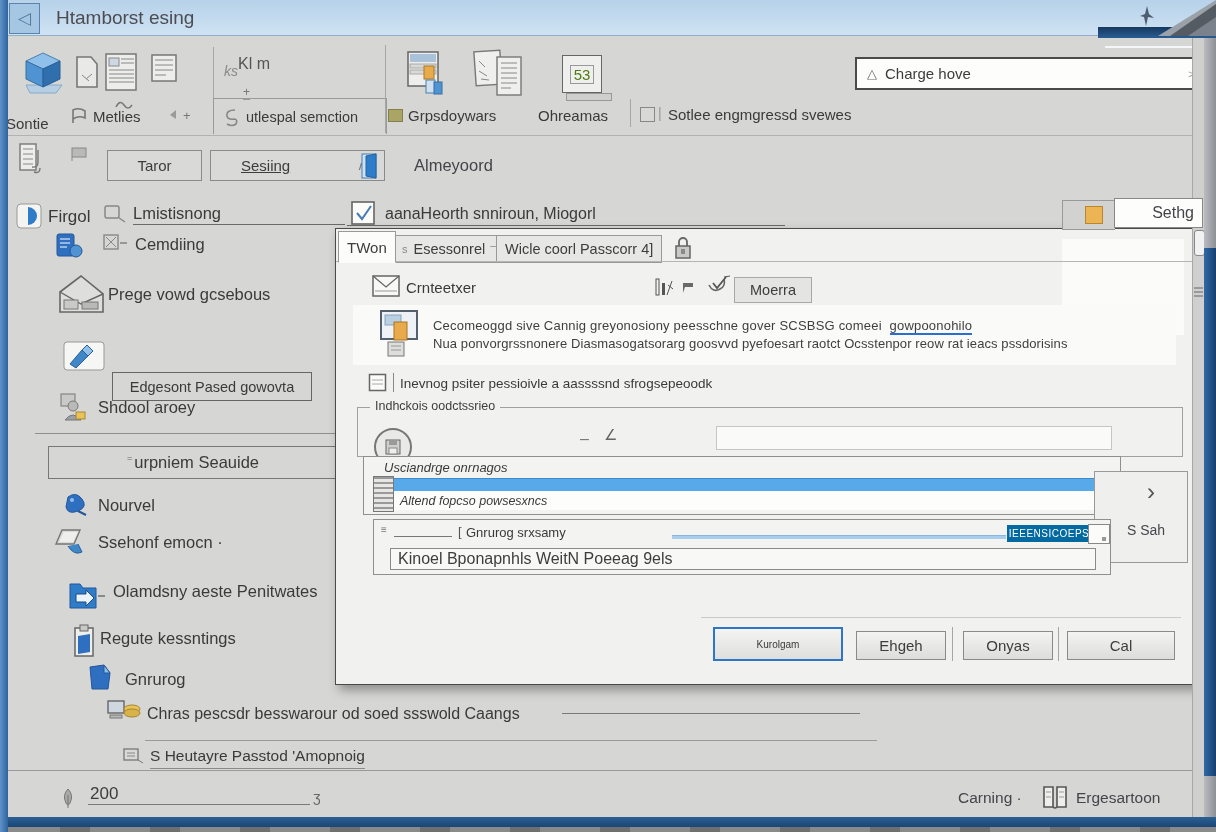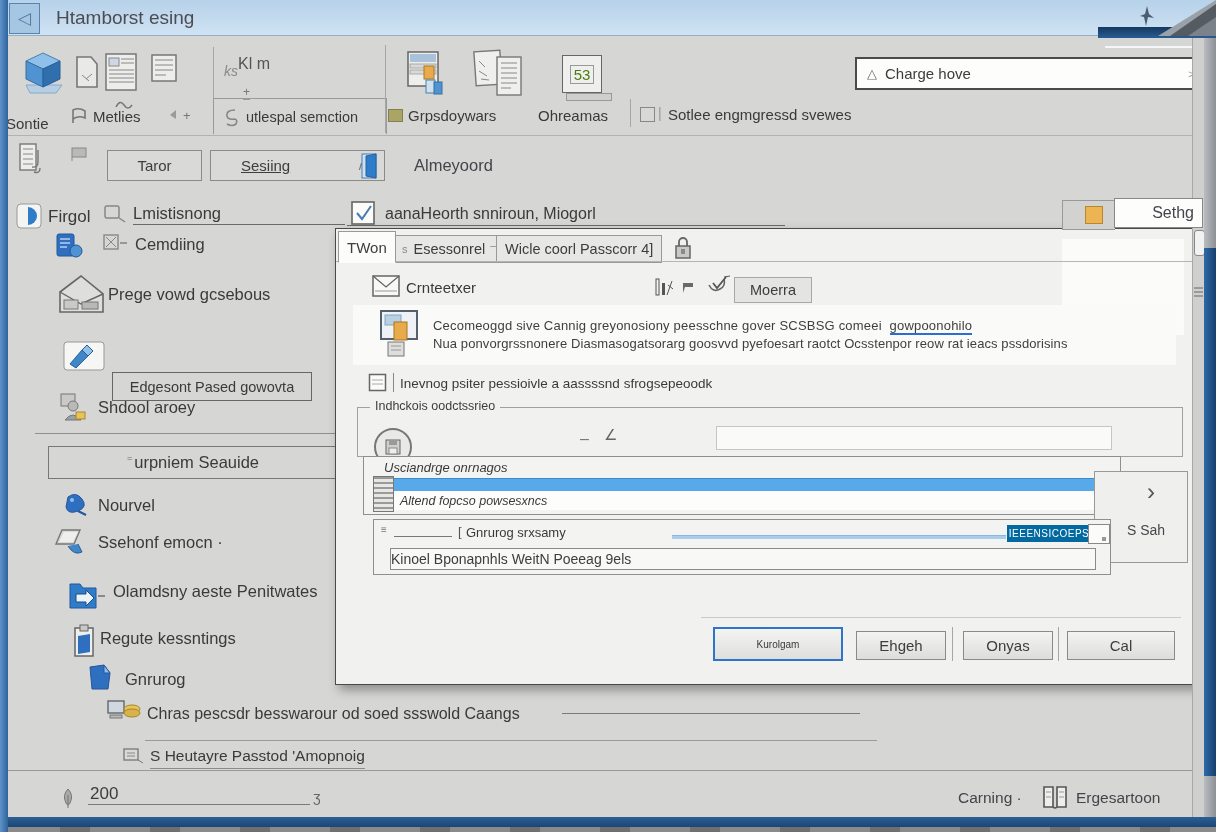--- a/index.html
+++ b/index.html
@@ -416,21 +416,21 @@
       <span class="abs txt" style="left:84px;top:4px;font-size:13px;color:#555;">[</span>
       <span class="abs txt" style="left:92px;top:5px;font-size:13px;">Gnrurog srxsamy</span>
       <div class="abs" style="left:298px;top:15px;width:334px;height:3px;background:#a9cdec;border-top:1px solid #8ab6dd;"></div>
       <div class="abs" style="left:633px;top:5px;width:84px;height:17px;background:#0369a1;display:flex;align-items:center;justify-content:center;">
         <span style="font-size:10px;color:#fff;letter-spacing:0.5px;">IEEENSICOEPS</span>
       </div>
       <div class="abs" style="left:714px;top:4px;width:20px;height:18px;background:#fbfbfa;border:1px solid #888;">
         <span style="position:absolute;right:3px;bottom:2px;width:4px;height:4px;background:#999;"></span>
       </div>
       <div class="abs" style="left:16px;top:28px;width:704px;height:20px;background:#f8f8f7;border:1px solid #8a8a8a;display:flex;align-items:center;">
-        <span style="font-size:14px;margin-left:0;color:#3d3d3d;">Kinoel Bponapnhls WeitN Poeeag 9els</span>
+        <span style="font-size:16px;margin-left:7px;color:#3d3d3d;">Kinoel Bponapnhls WeitN Poeeag 9els</span>
       </div>
     </div>
 
     <div class="abs" style="left:365px;top:388px;width:480px;height:1px;background:#c9c9c8;"></div>
 
     <div class="abs" style="left:377px;top:398px;width:130px;height:34px;border:2px solid #2e75c8;background:linear-gradient(#f4f4f3,#dededd);display:flex;align-items:center;justify-content:center;box-sizing:border-box;">
       <span style="font-size:10px;">Kurolgam</span>
     </div>
     <div class="abs btn" style="left:520px;top:402px;width:88px;height:27px;">
       <span>Ehgeh</span>

